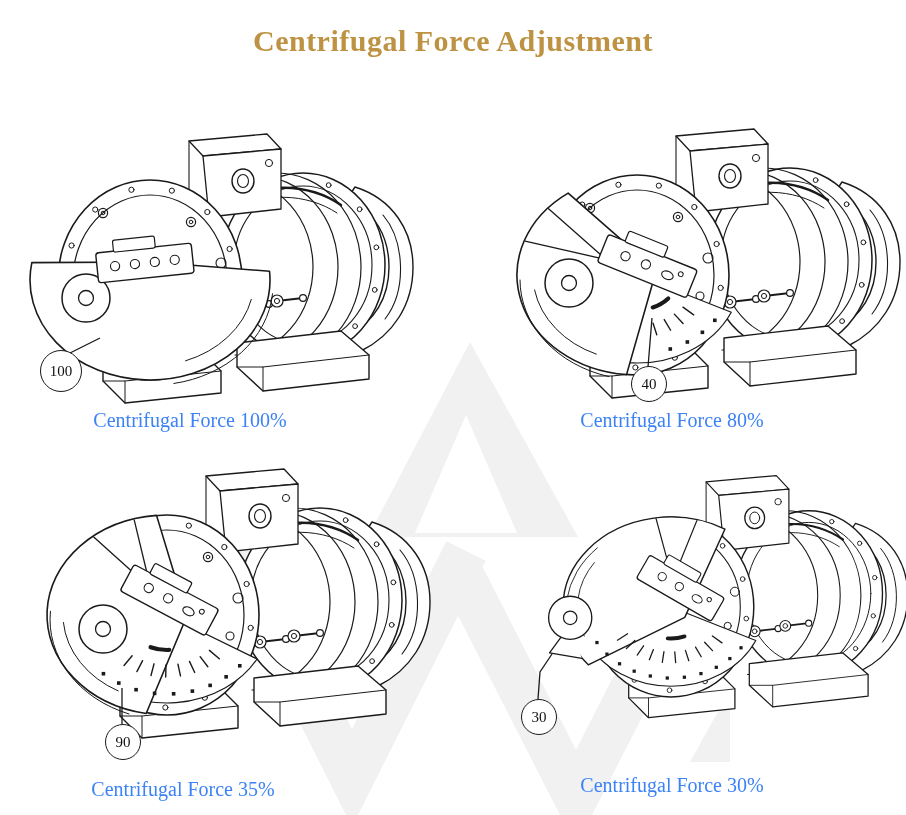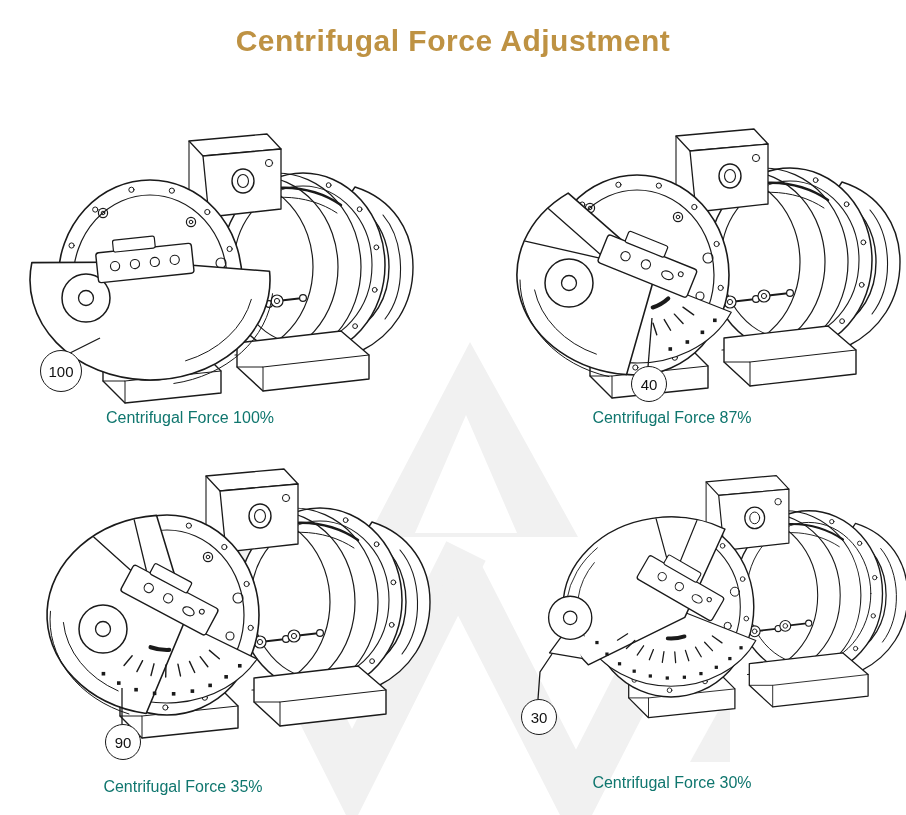--- a/index.html
+++ b/index.html
@@ -1,22 +1,22 @@
 <!DOCTYPE html>
 <html><head>
 <meta charset="utf-8">
 <style>
   html,body{margin:0;padding:0;background:#fff;}
   #page{position:relative;width:906px;height:815px;background:#fff;overflow:hidden;
-        font-family:Liberation Sans, sans-serif;user-select:none;}
+        font-family:Liberation Serif, serif;user-select:none;}
   #title{position:absolute;top:24px;left:0;width:100%;text-align:center;
          font-size:30px;font-weight:700;letter-spacing:.5px;}
   .panel{position:absolute;width:450px;height:350px;}
   .panel svg{position:absolute;left:0;top:0;pointer-events:none;}
-  .caption{position:absolute;white-space:nowrap;font-size:16px;color:#0f766e;
+  .caption{position:absolute;white-space:nowrap;font-size:20px;color:#3b82f6;
            transform:translateX(-50%);}
   .marker{position:absolute;background:#fff;border:1.6px solid #1a1a1a;border-radius:50%;
           display:flex;align-items:center;justify-content:center;
           font-size:15px;color:#111;z-index:5;}
   .m-lg{width:40px;height:40px;}
   .m-sm{width:34px;height:34px;}
   #watermark{position:absolute;left:0;top:0;z-index:0;}
   .layer{position:absolute;z-index:2;}
 </style>
 </head>
@@ -385,16 +385,16 @@
         <polyline points="82,259 84,232 96,214" fill="none" stroke="#1a1a1a" stroke-width="1.3"></polyline>
       </svg>
   </div>
 
   <div class="marker m-lg" style="left:40px;top:350px">100</div>
   <div class="marker m-sm" style="left:631px;top:366px">40</div>
   <div class="marker m-sm" style="left:105px;top:724px">90</div>
   <div class="marker m-sm" style="left:521px;top:699px">30</div>
 
   <div class="caption layer" style="left:190px;top:409px">Centrifugal Force 100%</div>
-  <div class="caption layer" style="left:672px;top:409px">Centrifugal Force 87%</div>
+  <div class="caption layer" style="left:672px;top:409px">Centrifugal Force 80%</div>
   <div class="caption layer" style="left:183px;top:778px">Centrifugal Force 35%</div>
   <div class="caption layer" style="left:672px;top:774px">Centrifugal Force 30%</div>
 </div>
 
 </body></html>

